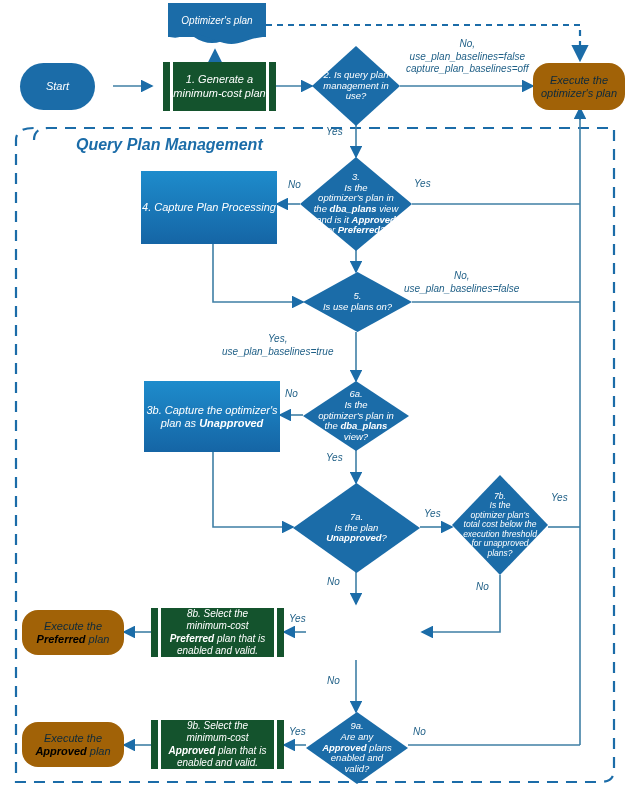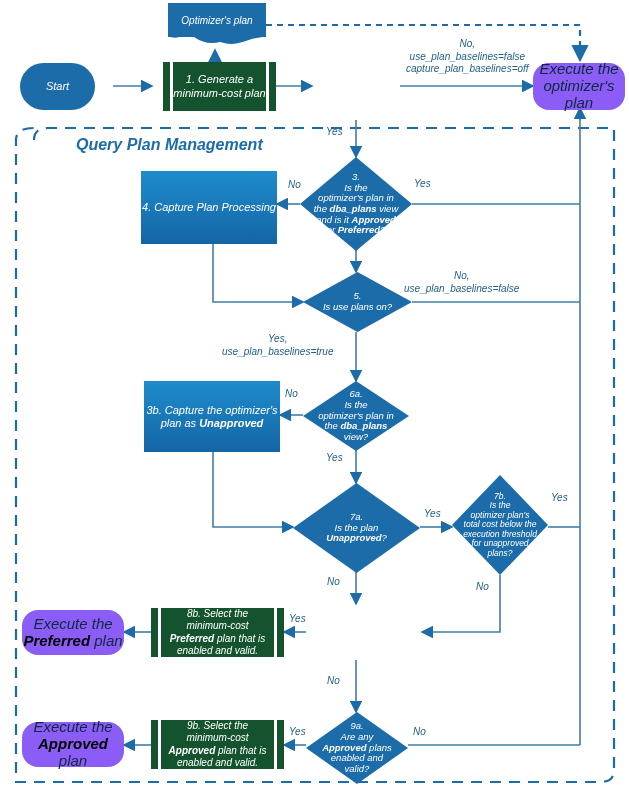--- a/index.html
+++ b/index.html
@@ -2,21 +2,21 @@
 <html><head>
 <meta charset="utf-8">
 <style>
   html,body{margin:0;padding:0;background:#ffffff;}
   body{font-family:"Liberation Sans","DejaVu Sans",sans-serif;}
   #canvas{position:relative;width:629px;height:800px;overflow:hidden;background:#fff;font-style:italic;}
   svg#wires{position:absolute;left:0;top:0;width:629px;height:800px;}
   .node{position:absolute;box-sizing:border-box;display:flex;align-items:center;
         justify-content:center;text-align:center;color:#ffffff;line-height:1.12;}
   .terminator{background:#1b6ca8;border-radius:28px;font-size:11px;}
-  .exec{background:#8b5cf6;color:#0d2a3d;border-radius:16px;font-size:15px;}
+  .exec{background:#a16207;color:#0d2a3d;border-radius:16px;font-size:11px;}
   .exec b{font-weight:bold;color:#000;}
   .process-box{background:linear-gradient(180deg,#1e8ccc 0%,#1565a5 100%);font-size:11px;}
   .predef{position:absolute;box-sizing:border-box;}
   .predef .body{position:absolute;inset:0;background:#14532d;display:flex;
         align-items:center;justify-content:center;text-align:center;color:#fff;
         font-size:11px;line-height:1.22;padding:0 6px;}
   .predef .gap{position:absolute;top:0;bottom:0;width:3px;background:#ffffff;}
   .diamond{position:absolute;}
   .diamond .shape{position:absolute;inset:0;background:#1b6ca8;
         clip-path:polygon(50% 0,100% 50%,50% 100%,0 50%);}
@@ -116,20 +116,30 @@
     <div class="body">
       <div>
         <div>1. Generate a</div>
         <div>minimum-cost plan</div>
       </div>
     </div>
     <div class="gap" style="left:7px;"></div>
     <div class="gap" style="right:7px;"></div>
   </div>
 
+  <div class="diamond" style="left:312px;top:46px;width:88px;height:80px;">
+    <div class="shape"></div>
+    <div class="txt">
+      <div>
+        <div>2. Is query plan</div>
+        <div>management in</div>
+        <div>use?</div>
+      </div>
+    </div>
+  </div>
 
   <div class="node exec" style="left:533px;top:63px;width:92px;height:47px;">
     <div>
       <div>Execute the</div>
       <div>optimizer's plan</div>
     </div>
   </div>
 
   <div class="region-title" style="left:76px;top:136px;">
     <span>Query Plan Management</span>

